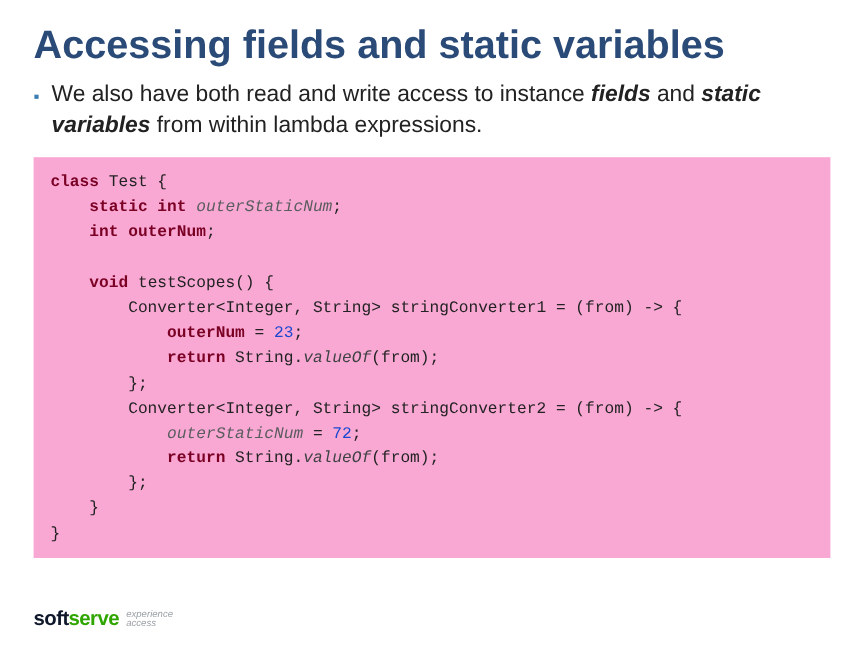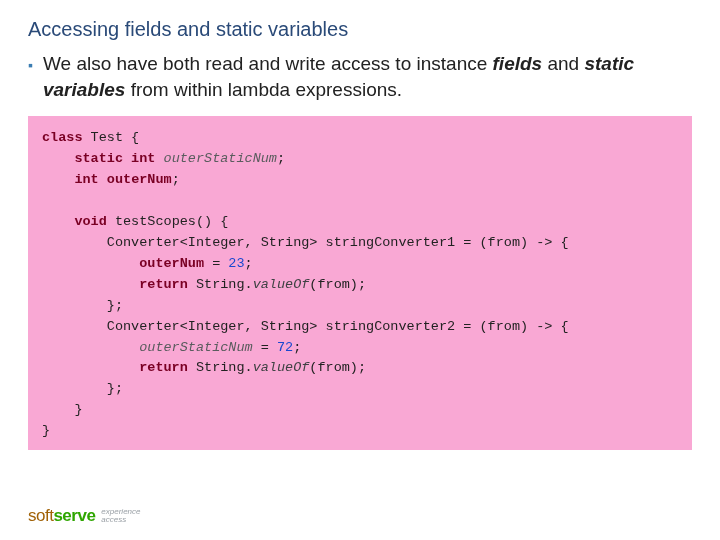--- a/index.html
+++ b/index.html
@@ -1,32 +1,32 @@
 <!DOCTYPE html>
 <html><head>
 <meta charset="utf-8">
 <style>
   * { box-sizing: border-box; margin: 0; padding: 0; }
   html, body { width: 720px; height: 540px; font-family: "Segoe UI", Arial, sans-serif; background: #fff; }
   .slide { width: 720px; height: 540px; padding: 18px 28px 0 28px; position: relative; }
-  .title { color: #2a4a78; font-size: 20px; font-weight: 400; margin-bottom: 10px; }
+  .title { color: #2a4a78; font-size: 33px; font-weight: 700; margin-bottom: 10px; }
   .bullet-row { display: flex; align-items: flex-start; margin-bottom: 14px; }
   .bullet-marker { color: #3b7db2; font-size: 14px; margin-right: 10px; margin-top: 6px; flex-shrink: 0; }
   .bullet-text { color: #222; font-size: 19px; line-height: 1.35; }
   .bullet-text .em1 { font-style: italic; font-weight: 600; }
   .bullet-text .em2 { font-style: italic; font-weight: 600; }
   .code-block { background: #f9a8d4; padding: 12px 14px 8px 14px; font-family: Consolas, "Courier New", monospace; font-size: 13.5px; line-height: 1.55; color: #222; white-space: pre; overflow: hidden; margin-top: 6px; }
   .kw { color: #7a0024; font-weight: bold; }
   .field-it { color: #5a5c5e; font-style: italic; }
   .field-bold { color: #7a0024; font-weight: bold; }
   .num { color: #1a48d0; }
   .it { font-style: italic; color: #404244; margin-top: 15px; }
   .brand { position: absolute; bottom: 14px; left: 28px; display: flex; align-items: center; }
   .brand-main { font-size: 17px; letter-spacing: -0.5px; }
-  .brand-soft { color: #a16207; font-weight: 400; }
+  .brand-soft { color: #0f172a; font-weight: 700; }
   .brand-serve { color: #2fa600; font-weight: 600; }
   .brand-tag { font-size: 8px; color: #9aa0a6; line-height: 1.05; margin-left: 6px; font-style: italic; }
 </style>
 </head>
 <body>
 
 <div class="slide">
 
   <div class="title">Accessing fields and static variables</div>
 

